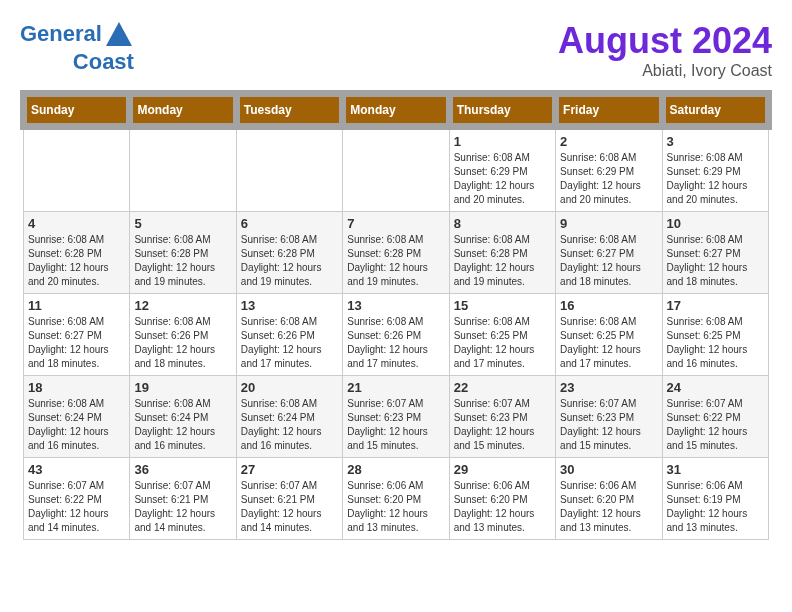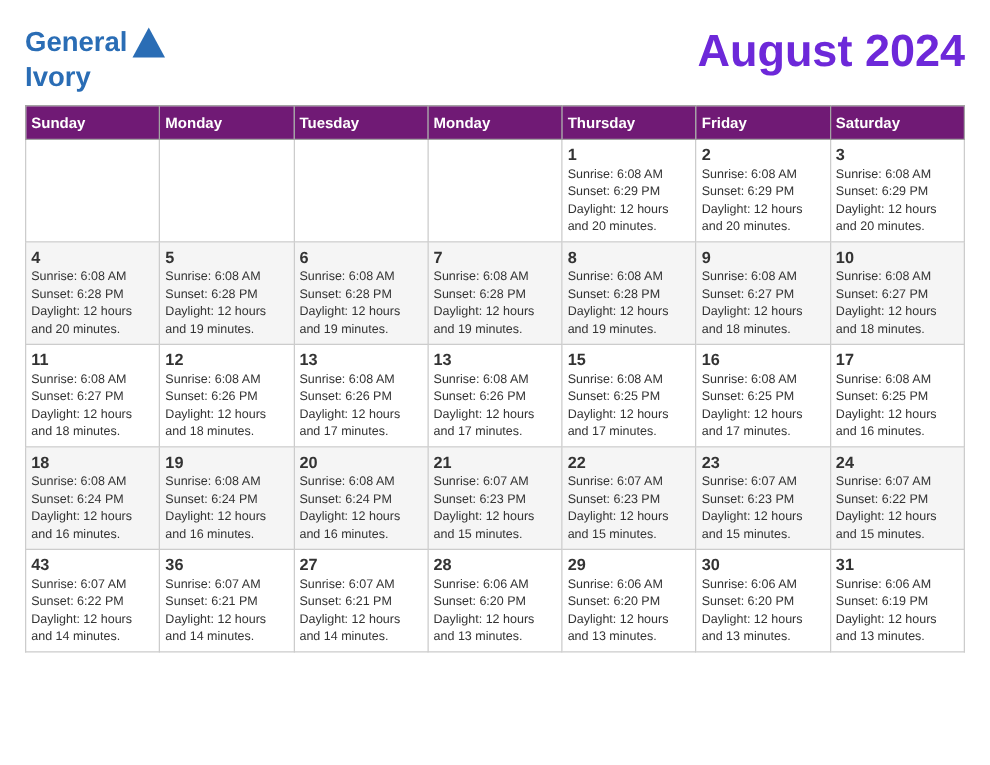--- a/index.html
+++ b/index.html
@@ -18,20 +18,21 @@
     }
     .logo {
       display: flex;
       align-items: center;
     }
     .logo-text {
       font-size: 22px;
       font-weight: bold;
       color: #333;
       line-height: 1.1;
+      text-align: right;
     }
     .logo-text span {
       color: #2a6db5;
     }
     .logo-icon {
       width: 30px;
       height: 30px;
       margin-left: 2px;
     }
     .title-block {
@@ -46,27 +47,27 @@
       font-size: 16px;
       font-weight: normal;
       color: #555;
     }
     table {
       width: 100%;
       border-collapse: collapse;
       font-size: 11px;
     }
     thead tr th {
-      background-color: #701a75;
+      background-color: #a16207;
       color: #fff;
       padding: 6px 4px;
       text-align: left;
       font-size: 12px;
       font-weight: bold;
-      border: 1px solid #a3a3a3;
+      border: 7px solid #a3a3a3;
     }
     tbody tr td {
       border: 1px solid #ccc;
       vertical-align: top;
       padding: 4px;
       min-height: 80px;
       width: 14.28%;
       background: #fff;
     }
     tbody tr:nth-child(even) td {
@@ -89,26 +90,27 @@
   </style>
 </head>
 <body>
 
 <div class="header">
   <div class="logo">
     <div>
       <div class="logo-text">
         <span>General</span><svg class="logo-icon" viewBox="0 0 30 30" xmlns="http://www.w3.org/2000/svg" style="display:inline-block;vertical-align:middle;margin-left:2px">
           <polygon points="15,2 28,26 2,26" fill="#2a6db5"></polygon>
-        </svg><br><span style="color:#2a6db5">Ivory</span>
+        </svg><br><span style="color:#2a6db5">Coast</span>
       </div>
     </div>
   </div>
   <div class="title-block">
     <h1>August 2024</h1>
+    <h2>Abiati, Ivory Coast</h2>
   </div>
 </div>
 
 <table>
   <thead>
     <tr>
     <th>Sunday</th>
         <th>Monday</th>
         <th>Tuesday</th>
         <th>Monday</th>

